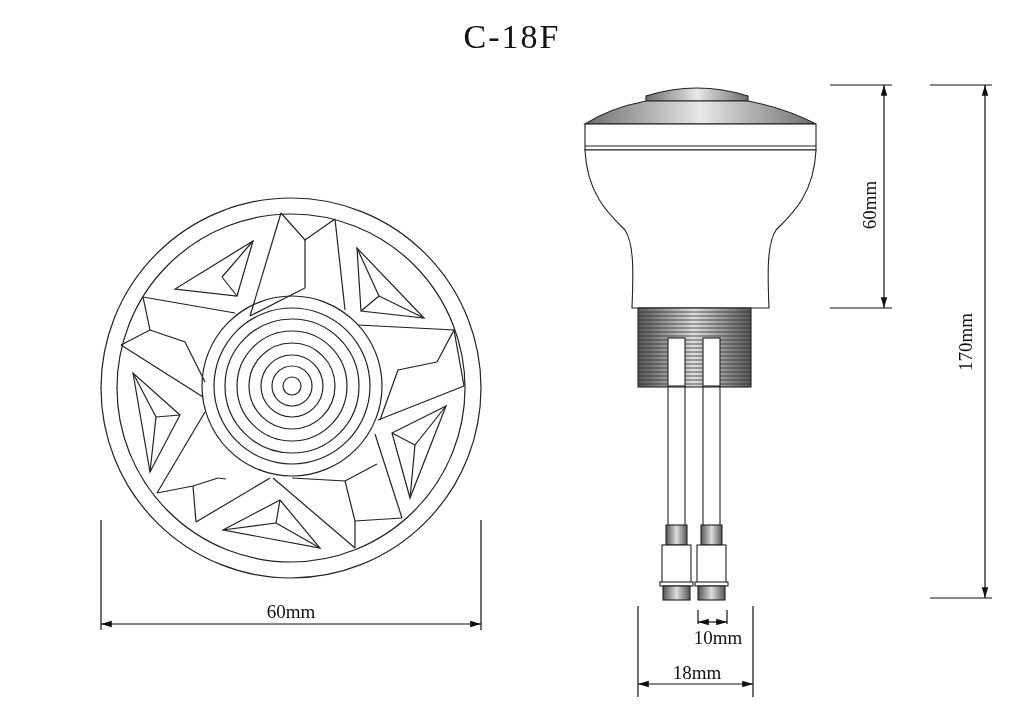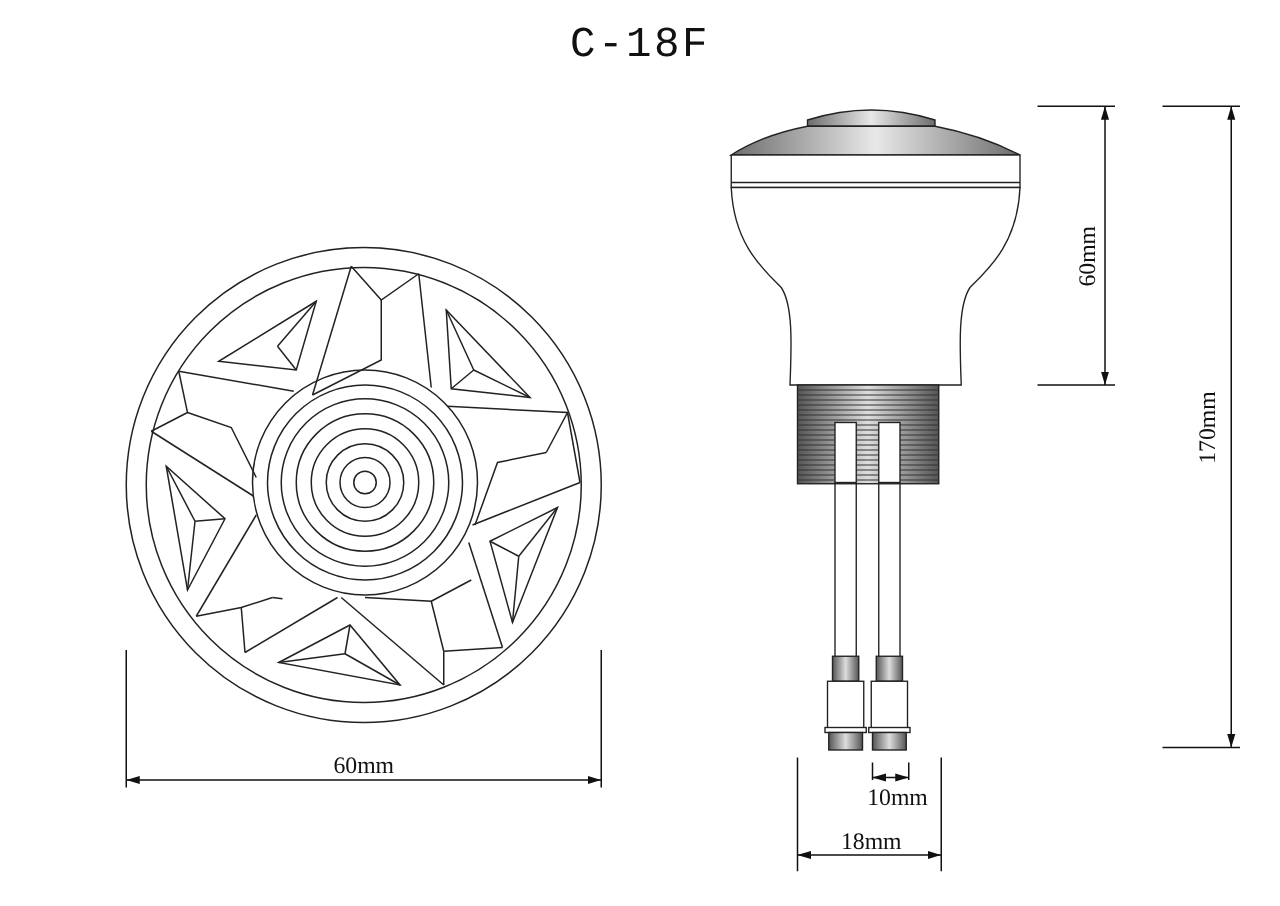--- a/index.html
+++ b/index.html
@@ -1,18 +1,18 @@
 <!DOCTYPE html>
 <html><head>
 <meta charset="utf-8">
 <style>
   html, body { margin: 0; padding: 0; background: #ffffff; }
   body { width: 1024px; height: 725px; position: relative; overflow: hidden; }
   .title { position: absolute; left: 0; width: 1024px; top: 18px; text-align: center;
-           font-family: Liberation Mono, monospace; font-size: 34px; color: #111; letter-spacing: 2px; }
+           font-family: Liberation Serif, serif; font-size: 34px; color: #111; letter-spacing: 2px; }
   svg { position: absolute; left: 0; top: 0; }
   .dimtext { font-family: "Liberation Serif", "DejaVu Serif", serif; font-size: 19px; fill: #111; }
 </style>
 </head>
 <body>
 
 <div class="title">C-18F</div>
 
 <svg width="1024" height="725" viewBox="0 0 1024 725">
   <defs>

